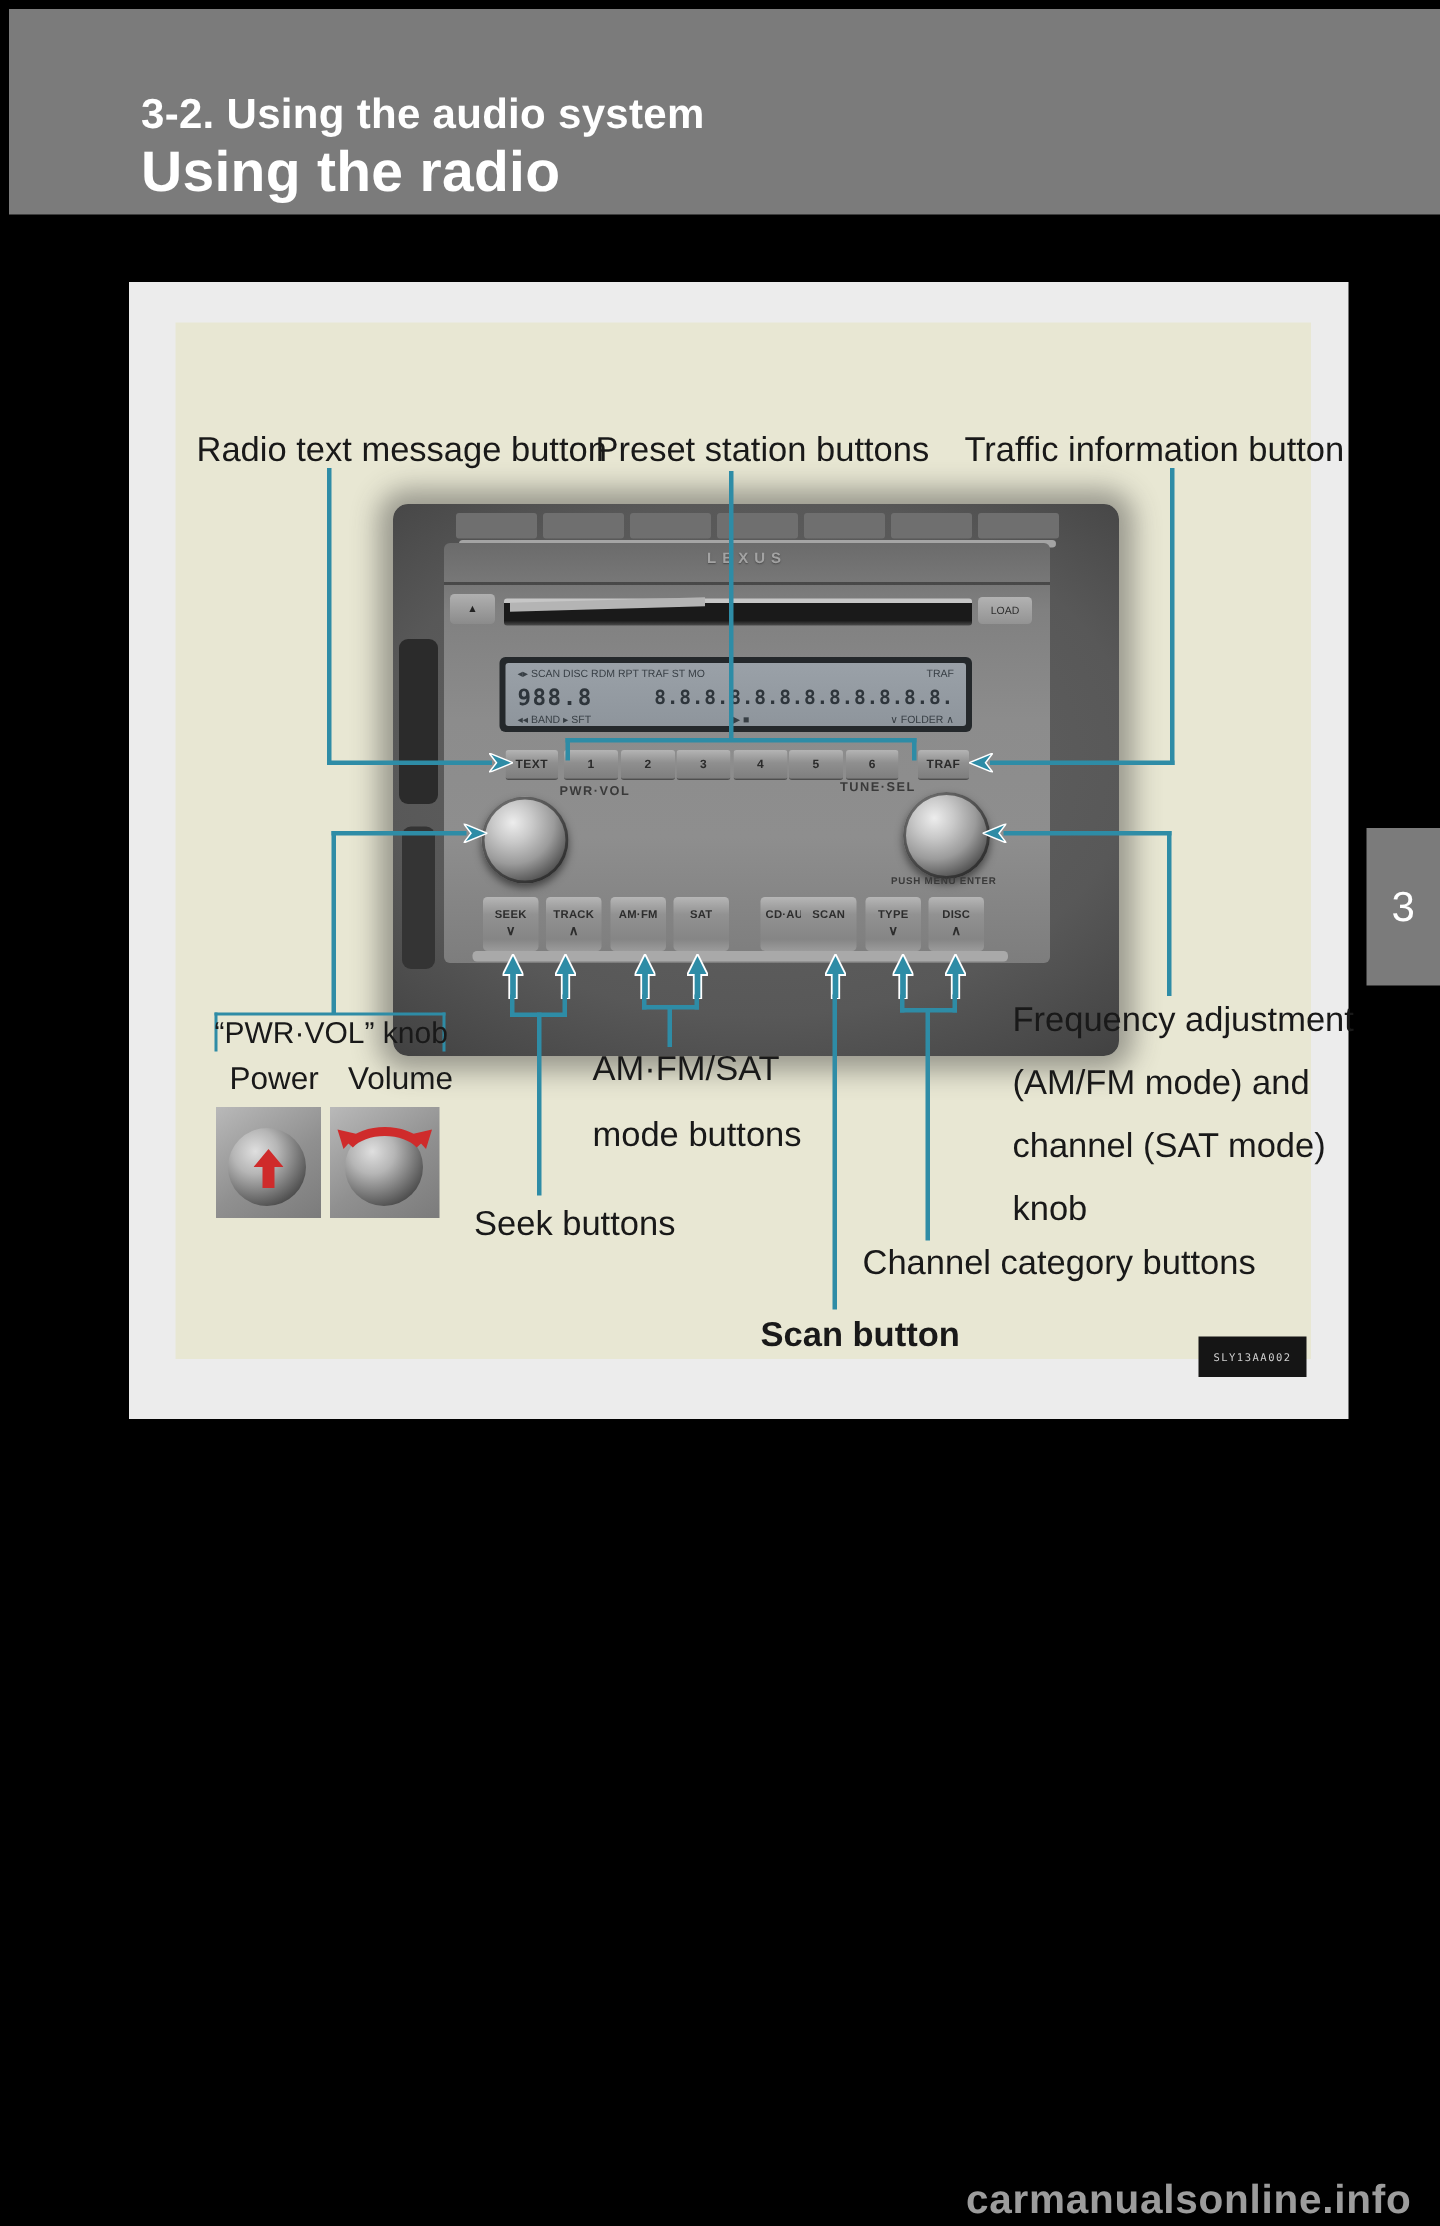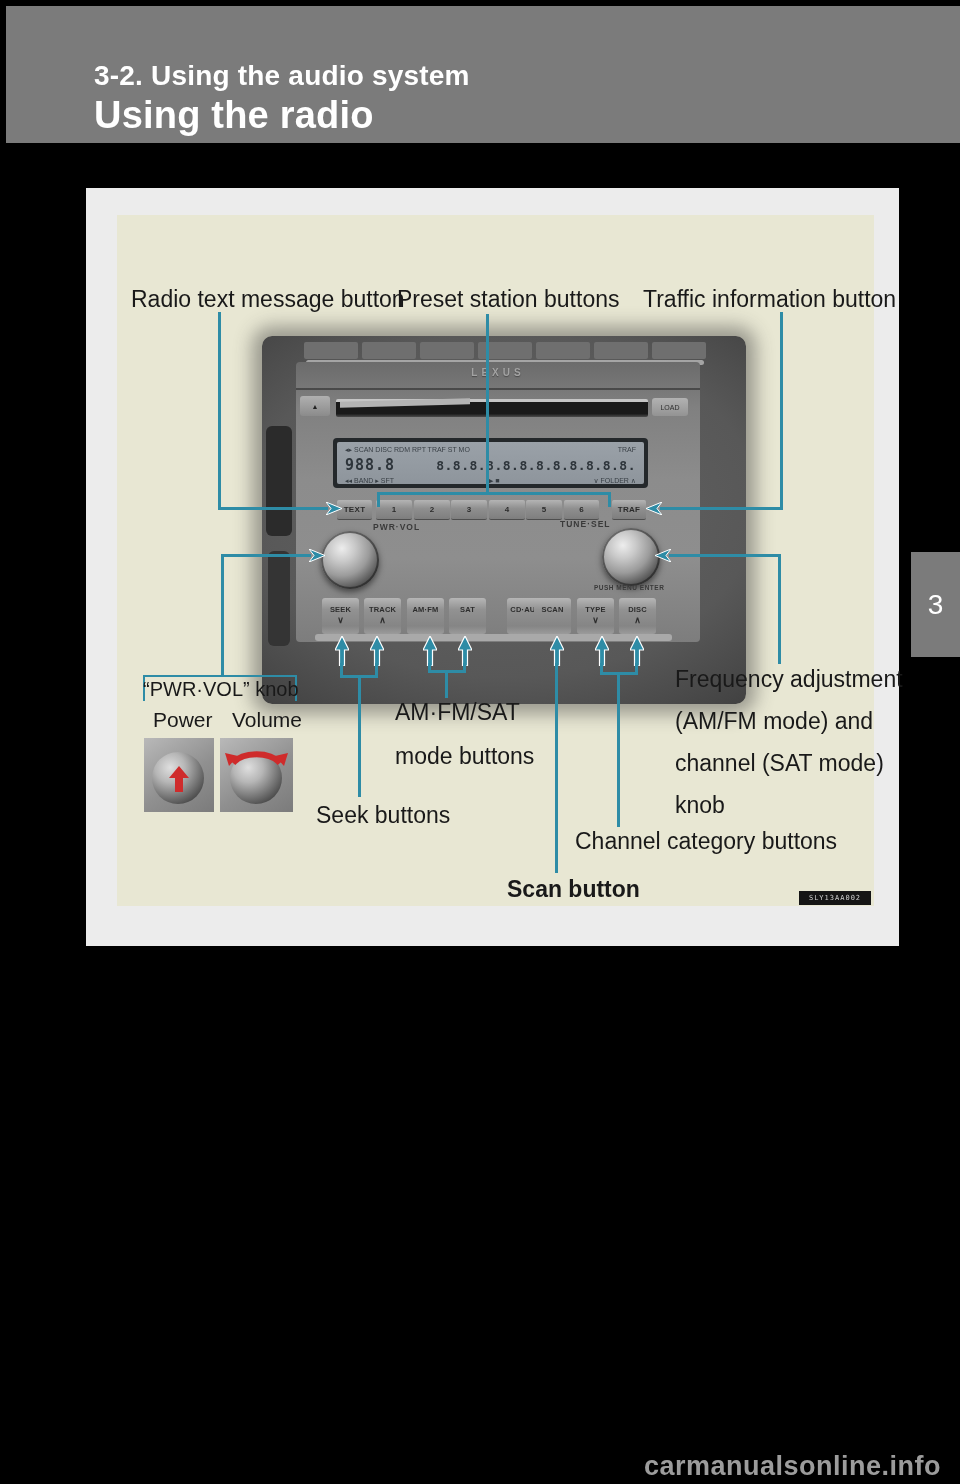--- a/index.html
+++ b/index.html
@@ -65,21 +65,21 @@
         font-size:7.5px;font-weight:700;color:#2d2d2d;}
   .mbtn .t{margin-top:7px;letter-spacing:.2px;}
   .mbtn .c{font-size:9px;margin-top:1px;color:#2d2d2d;}
   .ledge{left:19px;top:272px;width:357px;height:7px;background:#aeaeae;border-radius:3px;opacity:.9;}
   
   .boxline{background:#2e8ca6;}
   
   .kimg{width:70px;height:74px;background:linear-gradient(145deg,#b9b9b9,#909090 55%,#7b7b7b);}
   .kimg .kn{position:absolute;left:8px;top:14px;width:52px;height:52px;border-radius:50%;
             background:radial-gradient(circle at 35% 30%,#dfdfdf,#b6b6b6 30%,#707070 62%,#2e2e2e 92%);}
-  .badge{left:799px;top:891px;width:72px;height:14px;background:#151515;color:#cfcfcf;
+  .badge{left:799px;top:891px;width:72px;height:27px;background:#151515;color:#cfcfcf;
          font-family:"DejaVu Sans Mono",monospace;font-size:7px;display:flex;align-items:center;justify-content:center;
          letter-spacing:1px;}
   svg{display:block;}
 </style>
 </head>
 <body>
 
 <div id="page">
 
   <div class="abs" id="banner">

